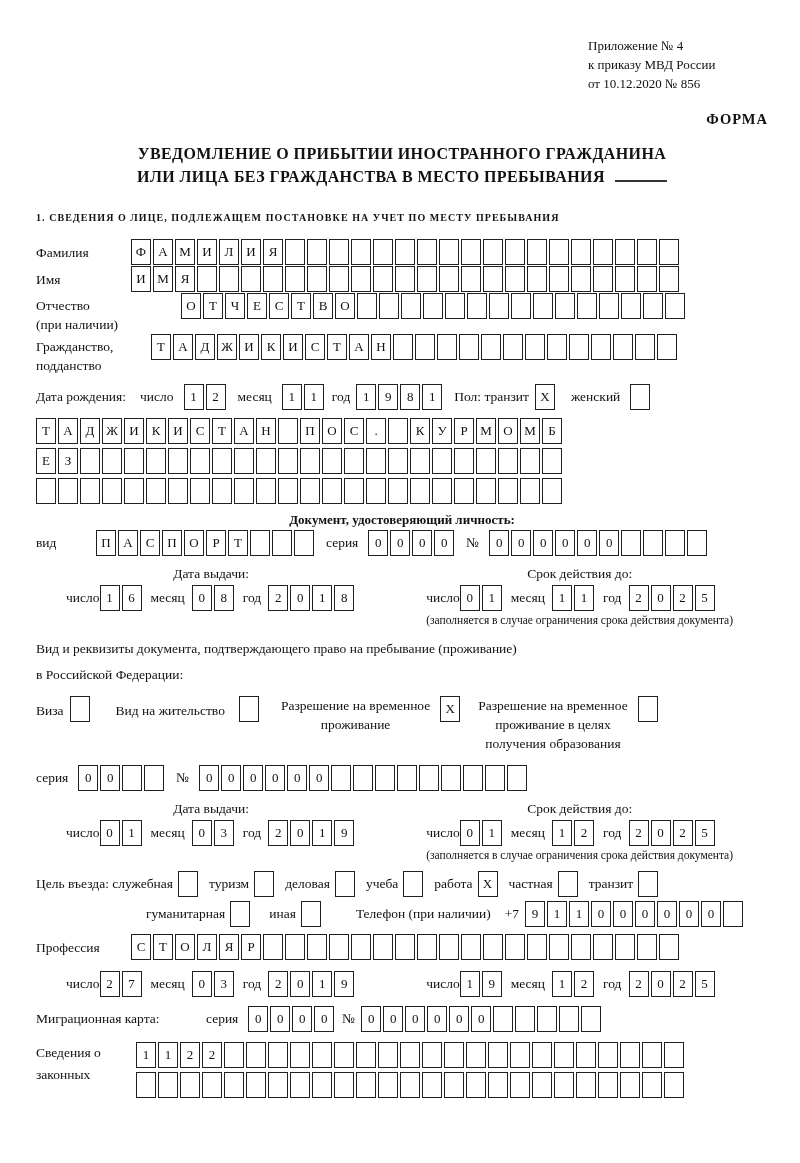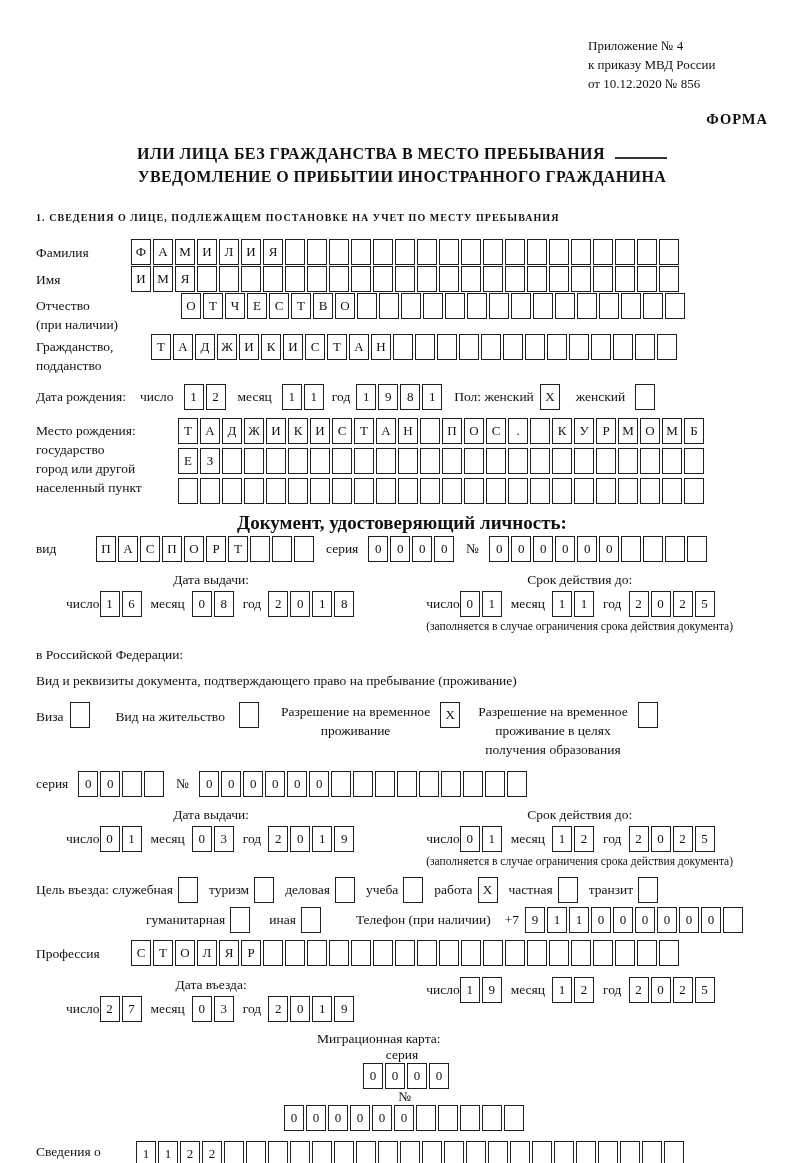--- a/index.html
+++ b/index.html
@@ -22,21 +22,21 @@
   .lbl2 { flex:0 0 auto; line-height:19px; padding-top:3px; }
   .w95 {width:95px;} .w145{width:145px;} .w115{width:115px;} .w142{width:142px;} .w60{width:60px;}
   .cells { display:flex; flex:0 0 auto; }
   .cb {
     display:inline-flex; align-items:center; justify-content:center;
     width:20px; height:26px; border:1.7px solid #1f1f1f; margin-right:2px;
     font-size:13px; flex:0 0 auto; background:#fff;
   }
   .inline { display:flex; align-items:center; }
   .gap6{margin-left:6px;} .gap10{margin-left:10px;} .gap14{margin-left:14px;} .gap24{margin-left:24px;}
-  .doc-head { text-align:center; font-weight:bold; font-size:19px; margin-top:8px; }
+  .doc-head { text-align:center; font-weight:bold; font-size:13px; margin-top:8px; }
 
   .dates { display:flex; margin-top:10px; }
   .dg-head { text-align:center; margin-bottom:3px; }
   .dg-row { display:flex; align-items:center; }
   .dg-row .t { margin:0 7px; }
   .note { font-size:11.5px; margin-top:3px; text-align:center; }
 
   .perm-row { display:flex; align-items:flex-start; margin-top:8px; }
   .cbitem { display:flex; align-items:flex-start; }
   .cbitem .txt { line-height:19px; }
@@ -57,22 +57,22 @@
 
   <div class="annex">
     <div>Приложение № 4</div>
     <div>к приказу МВД России</div>
     <div>от 10.12.2020 № 856</div>
   </div>
 
   <div class="forma">ФОРМА</div>
 
   <div class="title">
+    <div>УВЕДОМЛЕНИЕ О ПРИБЫТИИ ИНОСТРАННОГО ГРАЖДАНИНА</div>
     <div><span>ИЛИ ЛИЦА БЕЗ ГРАЖДАНСТВА В МЕСТО ПРЕБЫВАНИЯ</span><span class="blank-line"></span></div>
-    <div>УВЕДОМЛЕНИЕ О ПРИБЫТИИ ИНОСТРАННОГО ГРАЖДАНИНА</div>
   </div>
 
   <div class="sec-head">1. СВЕДЕНИЯ О ЛИЦЕ, ПОДЛЕЖАЩЕМ ПОСТАНОВКЕ НА УЧЕТ ПО МЕСТУ ПРЕБЫВАНИЯ</div>
 
   <div class="f-row" style="margin-top:16px;">
     <span class="lbl w95">Фамилия</span>
     <span class="cells">
         <span class="cb">Ф</span>
         <span class="cb">А</span>
         <span class="cb">М</span>
@@ -209,37 +209,31 @@
         <span class="cb">1</span>
         <span class="cb">1</span>
       </span>
     <span class="gap6">год</span>
     <span class="cells gap6">
         <span class="cb">1</span>
         <span class="cb">9</span>
         <span class="cb">8</span>
         <span class="cb">1</span>
       </span>
-    <span class="gap10">Пол: женский</span>
+    <span class="gap10">Пол: транзит</span>
     <span class="cells gap6">
         <span class="cb">X</span>
       </span>
     <span class="gap14">женский</span>
     <span class="cells gap10">
         <span class="cb"></span>
       </span>
   </div>
 
   <div class="f-row" style="margin-top:8px;">
-    <span class="lbl2 w142">
-      <div>Место рождения:</div>
-      <div>государство</div>
-      <div>город или другой</div>
-      <div>населенный пункт</div>
-    </span>
     <span>
       <span class="cells" style="margin-bottom:4px;">
           <span class="cb">Т</span>
           <span class="cb">А</span>
           <span class="cb">Д</span>
           <span class="cb">Ж</span>
           <span class="cb">И</span>
           <span class="cb">К</span>
           <span class="cb">И</span>
           <span class="cb">С</span>
@@ -395,22 +389,22 @@
             <span class="cb">0</span>
             <span class="cb">2</span>
             <span class="cb">5</span>
           </span>
       </div>
       <div class="note">(заполняется в случае ограничения срока действия документа)</div>
     </div>
   </div>
 
   <div style="margin-top:10px; line-height:26px;">
+    <div>Вид и реквизиты документа, подтверждающего право на пребывание (проживание)</div>
     <div>в Российской Федерации:</div>
-    <div>Вид и реквизиты документа, подтверждающего право на пребывание (проживание)</div>
   </div>
 
   <div class="perm-row">
     <div class="cbitem">
       <span class="txt" style="line-height:29px;">Виза</span>
       <span class="cells gap6">
           <span class="cb"></span>
         </span>
     </div>
     <div class="cbitem" style="margin-left:24px;">
@@ -616,21 +610,20 @@
         <span class="cb"></span>
         <span class="cb"></span>
         <span class="cb"></span>
         <span class="cb"></span>
         <span class="cb"></span>
       </span>
   </div>
 
   <div class="dates">
     <div style="margin-left:30px;">
-      <div class="dg-head">Дата въезда:</div>
       <div class="dg-row">
         <span>число</span>
         <span class="cells">
             <span class="cb">2</span>
             <span class="cb">7</span>
           </span>
         <span class="t">месяц</span>
         <span class="cells">
             <span class="cb">0</span>
             <span class="cb">3</span>
@@ -660,21 +653,21 @@
         <span class="cells">
             <span class="cb">2</span>
             <span class="cb">0</span>
             <span class="cb">2</span>
             <span class="cb">5</span>
           </span>
       </div>
     </div>
   </div>
 
-  <div class="f-row inline" style="margin-top:9px;flex-direction:column;">
+  <div class="f-row inline" style="margin-top:9px;">
     <span style="width:170px;">Миграционная карта:</span>
     <span>серия</span>
     <span class="cells gap10">
         <span class="cb">0</span>
         <span class="cb">0</span>
         <span class="cb">0</span>
         <span class="cb">0</span>
       </span>
     <span class="gap6">№</span>
     <span class="cells gap6">

